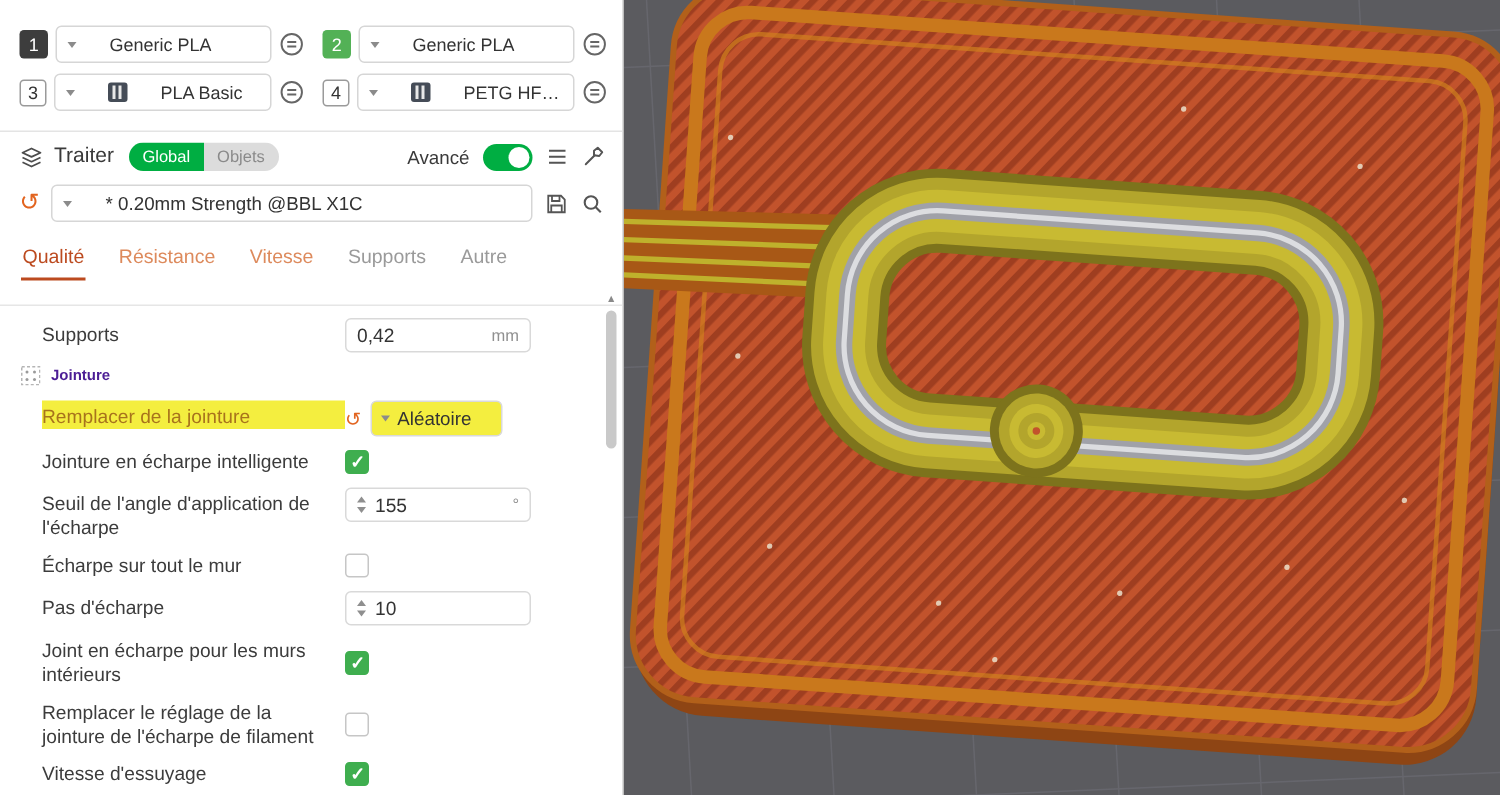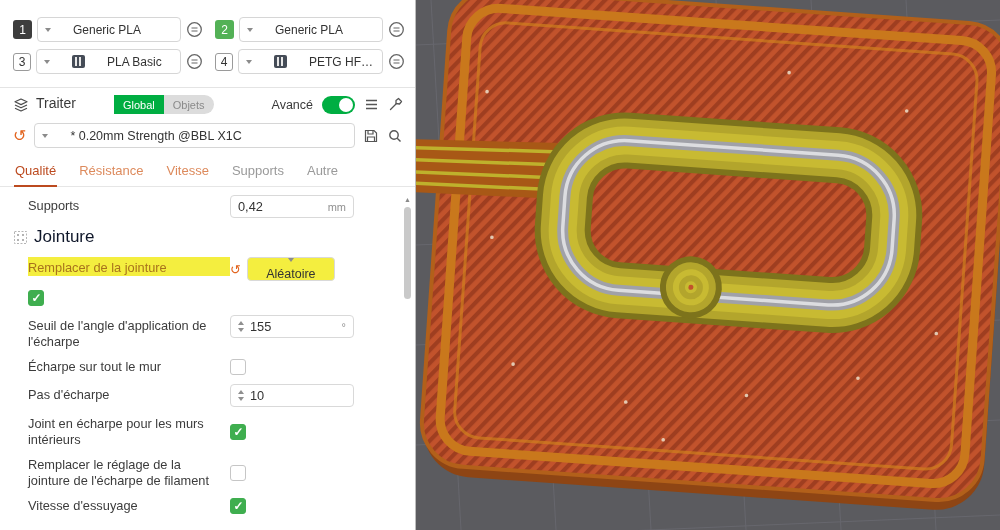--- a/index.html
+++ b/index.html
@@ -28,54 +28,54 @@
   .chip::after { content:""; position:absolute; left:3px; top:2px; width:2px; height:9px;
                  background:#e8e8e8; box-shadow:4px 0 0 #e8e8e8; }
   .icon-btn { flex:0 0 auto; display:flex; align-items:center; justify-content:center; cursor:pointer; }
 
   .divider { border-top:1px solid #e4e4e4; }
 
   .process-bar { display:flex; gap:7px; padding:7px 12px 6px 13px; }
   .proc-title { font-size:14px; color:#3a3a3a; }
   .seg { display:flex; height:19px; border-radius:9.5px; overflow:hidden; font-size:11px; margin-left:3px; }
   .seg > span { display:flex; align-items:center; padding:0 9px; cursor:pointer; }
-  .seg-on { background:var(--accent_green,#00ae42); color:#fff;margin-left:28px; }
+  .seg-on { background:var(--accent_green,#00ae42); color:#fff; }
   .seg-off { background:#dcdcdc; color:#8a8a8a; }
   .pb-right { margin-left:auto; display:flex; align-items:center; gap:9px; }
   .adv-label { font-size:12.5px; color:#3a3a3a; }
   .toggle { width:33px; height:18px; border-radius:9px; background:var(--accent_green,#00ae42);
             position:relative; cursor:pointer; }
   .toggle .knob { position:absolute; top:2px; right:2px; width:14px; height:14px; border-radius:50%; background:#fff; }
 
   .preset-row { display:flex; align-items:center; gap:8px; padding:3px 12px 9px 13px; }
   .reset-glyph { color:#e2641f; font-size:16px; line-height:1; cursor:pointer; }
   .preset-combo { flex:1; }
   .preset-combo .combo-text { font-size:12.5px; }
 
-  .tabs { display:flex; gap:21px; padding:2px 14px 0; border-bottom:1px solid #e6e6e6; }
+  .tabs { display:flex; gap:21px; padding:2px 14px 17px; border-bottom:1px solid #e6e6e6; }
   .tab { font-size:13px; color:#9a9a9a; padding:4px 1px 7px; cursor:pointer;
          border-bottom:2px solid transparent; margin-bottom:-1px; }
   .tab.active { color:var(--tab_active_color,#bc4a1f); border-bottom-color:var(--tab_active_color,#bc4a1f); }
   .tab.warm { color:var(--tab_warm_color,#dd8a5c); }
 
   .settings { padding:8px 24px 0 28px; position:relative; }
   .srow { display:flex; align-items:flex-start; margin-bottom:9px; }
   .srow.cbrow { align-items:center; }
   .srow-label { flex:0 0 202px; font-size:12.8px; color:#3c3c3c; line-height:16px;
                 padding:3px 10px 0 0; }
   .srow.cbrow .srow-label { padding-top:0; }
   .srow-label.hl { background:var(--highlight_yellow,#f4ee3f); color:#a8731c; }
   .sec-row { display:flex; align-items:center; gap:7px; margin:3px 0 10px -14px; }
-  .sec-title { font-size:17px; font-weight:400; color:#0f172a; }
+  .sec-title { font-size:10px; font-weight:700; color:#4c1d95; }
 
   .ctl { display:flex; align-items:center; }
   .ctl-reset { color:#e2641f; font-size:13px; line-height:1; margin-right:6px; cursor:pointer; }
   .select-sm { width:88px; height:24px; border:1px solid #d9d9d9; border-radius:4px; display:flex;
                align-items:center; gap:5px; padding:0 6px; font-size:12.5px; color:#333;
-               cursor:pointer; background:#fff;flex-direction:column; }
+               cursor:pointer; background:#fff; }
   .select-sm.hl { background:var(--highlight_yellow,#f4ee3f); }
   .num-box { width:124px; height:23px; border:1px solid #d9d9d9; border-radius:4px; display:flex;
              align-items:center; padding:0 7px; background:#fff; }
   .num-box input { border:0; outline:0; width:100%; min-width:0; font-size:12.8px; color:#333;
                    font-family:inherit; background:transparent; }
   .unit { flex:0 0 auto; font-size:11px; color:#909090; margin-left:4px; }
   .spin-arrows { display:flex; flex-direction:column; gap:2.5px; margin-right:6px; cursor:pointer; }
   .spin-up { width:0; height:0; border-left:3.5px solid transparent; border-right:3.5px solid transparent;
              border-bottom:4px solid #8f8f8f; }
   .spin-down { width:0; height:0; border-left:3.5px solid transparent; border-right:3.5px solid transparent;
@@ -260,20 +260,21 @@
         <div class="ctl">
           <span class="ctl-reset">↺</span>
           <div class="select-sm hl">
             <span class="caret"></span>
             <span>Aléatoire</span>
           </div>
         </div>
       </div>
 
       <div class="srow cbrow">
+        <span class="srow-label">Jointure en écharpe intelligente</span>
         <div class="ctl">
             <span class="cb on"></span>
           </div>
       </div>
 
       <div class="srow">
         <span class="srow-label">Seuil de l'angle d'application de l'écharpe</span>
         <div class="ctl">
           <div class="num-box">
             <span class="spin-arrows">

